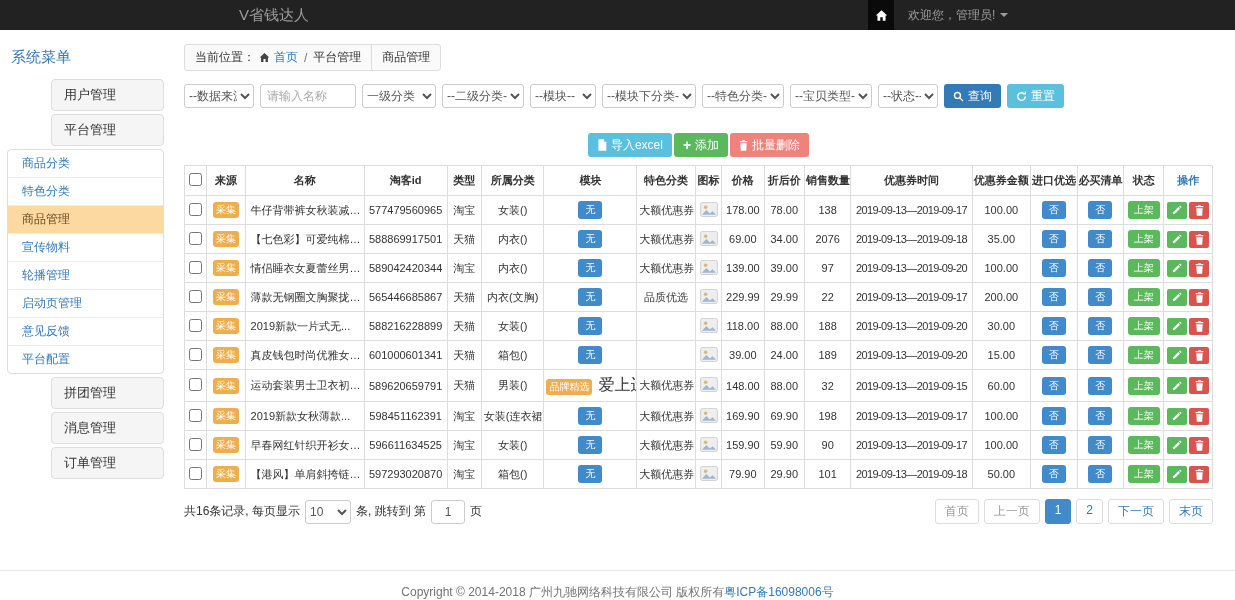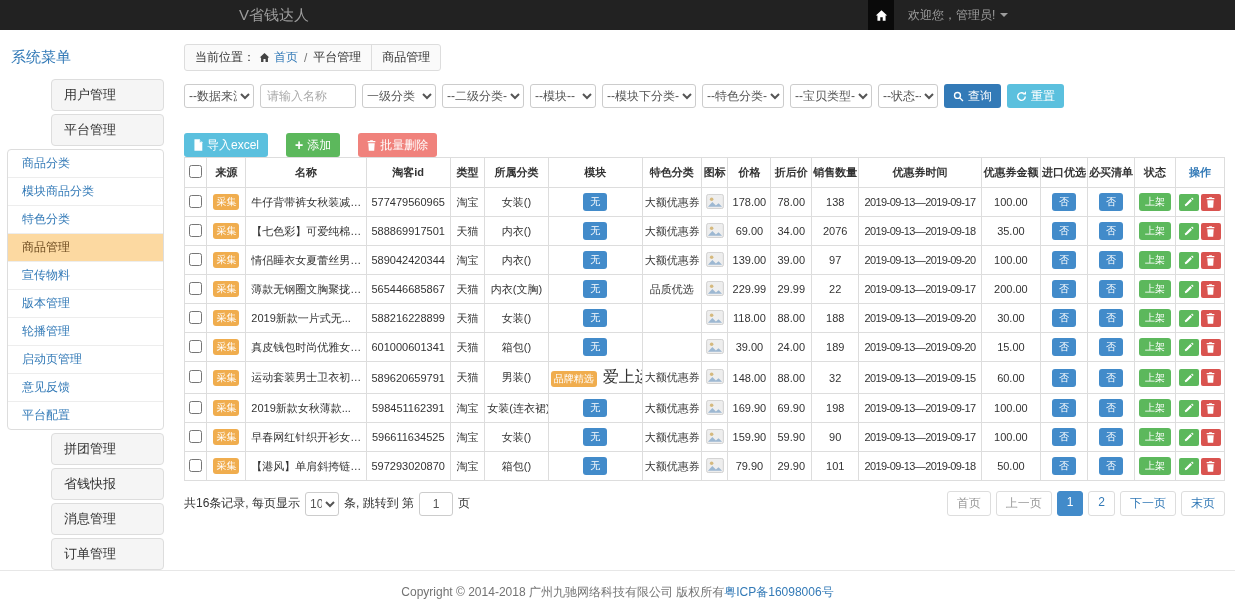--- a/index.html
+++ b/index.html
@@ -19,59 +19,59 @@
   
   .sidebar{width:164px;flex:none;padding:14px 0 0 7px;}
   .sidebar-title{color:var(--primary,#337ab7);font-size:15px;padding:4px 4px 12px;}
   .menu-group{background:#f5f5f5;border:1px solid #ddd;border-radius:4px;padding:6px 12px;font-size:13px;margin-bottom:3px;color:#333;cursor:pointer;margin-left:44px;}
   .submenu{border:1px solid #ddd;border-radius:4px;margin-bottom:3px;background:#fff;overflow:hidden;}
   .submenu-item{padding:5px 14px;font-size:12px;color:var(--primary,#337ab7);border-bottom:1px solid #ededed;cursor:pointer;}
   .submenu-item:last-child{border-bottom:none;}
   .submenu-item.active{background:var(--active-menu-bg,#fcd9a1);color:#6b4a1f;}
 
   
-  .main{flex:1;padding:14px 10px 0 20px;min-width:0;}
+  .main{flex:1;padding:14px 22px 0 20px;min-width:0;}
   .breadcrumb{display:inline-flex;border:1px solid #ddd;background:#fafafa;border-radius:3px;font-size:12px;margin-bottom:13px;overflow:hidden;}
   .crumb-cell{padding:4px 10px;display:flex;align-items:center;gap:4px;white-space:nowrap;}
   .crumb-cell + .crumb-cell{border-left:1px solid #ddd;}
   .crumb-link{color:var(--primary,#337ab7);text-decoration:none;cursor:pointer;}
   .crumb-sep{color:#777;margin:0 2px;}
 
   .filters{display:flex;align-items:center;gap:6px;margin-bottom:25px;}
   #filter-controls{display:contents;}
   .ctl{height:24px;border:1px solid #ccc;border-radius:3px;background:#fff;font-size:12px;color:#555;font-family:inherit;}
   input.ctl{padding:0 6px;}
   input.ctl::placeholder{color:#aaa;}
   .btn{height:24px;border:none;border-radius:3px;color:#fff;font-size:12px;padding:0 9px;display:inline-flex;align-items:center;gap:4px;cursor:pointer;font-family:inherit;white-space:nowrap;}
   .btn-primary{background:var(--primary,#337ab7);}
   .btn-info{background:var(--info,#5bc0de);}
   .btn-success{background:var(--success,#5cb85c);}
   .btn-soft-danger{background:var(--soft-danger,#f0827c);}
   .plus-glyph{font-size:14px;font-weight:bold;line-height:1;}
-  .toolbar{display:flex;justify-content:flex-start;gap:18px;}
+  .toolbar{display:flex;justify-content:center;gap:2px;margin-bottom:8px;}
 
   
   .grid{width:100%;border-collapse:collapse;table-layout:fixed;font-size:11px;text-align:center;}
   .grid th,.grid td{border:1px solid #ddd;padding:5px 2px;white-space:nowrap;overflow:hidden;}
   .grid th{font-weight:bold;font-size:11px;color:#333;padding:7px 1px;background:#fff;}
   .grid th.op{color:var(--primary,#337ab7);margin-left:25px;}
   td.name-cell{text-overflow:ellipsis;text-align:left;padding-left:5px;}
   td.time-cell{letter-spacing:-0.6px;}
   .badge-orange{display:inline-block;background:var(--warning,#f0ad4e);color:#fff;font-size:10px;padding:1px 3px;border-radius:3px;}
   .tag-blue{display:inline-block;background:var(--pager-active,#428bca);color:#fff;font-size:10px;padding:2px 7px;border-radius:3px;cursor:pointer;}
   .tag-green{display:inline-block;background:var(--success,#5cb85c);color:#fff;font-size:10px;padding:2px 6px;border-radius:3px;cursor:pointer;}
   .module-text{margin-left:6px;font-size:16px;}
   .opbtn{display:inline-flex;width:20px;height:17px;border-radius:2px;align-items:center;justify-content:center;cursor:pointer;vertical-align:middle;margin:0 1px;}
   .opbtn.edit{background:var(--success,#5cb85c);}
   .opbtn.del{background:var(--danger,#d9534f);}
 
   
   .pagerow{display:flex;justify-content:space-between;align-items:center;margin-top:10px;font-size:12px;}
   .pageinfo{display:flex;align-items:center;gap:5px;color:#333;}
-  .perpage{width:34px;}
+  .perpage{width:46px;}
   .pageinput{width:34px;text-align:center;}
   .pg{display:flex;}
   .pg-btn{border:1px solid #ddd;border-radius:3px;background:#fff;color:var(--primary,#337ab7);font-size:12px;padding:3px 9px;margin-left:5px;cursor:pointer;}
   .pg-btn.disabled{color:#999;cursor:default;}
   .pg-btn.active{background:var(--pager-active,#428bca);border-color:var(--pager-active,#428bca);color:#fff;}
 
   
   .footer{border-top:1px solid #e7e7e7;text-align:center;padding:13px 0;font-size:12px;color:#737373;background:#fff;}
   .icp{color:var(--primary,#337ab7);text-decoration:none;cursor:pointer;}
 </style>
@@ -95,32 +95,29 @@
 
 <div class="wrapper">
 
   <div class="sidebar">
     <div class="sidebar-title">系统菜单</div>
     <div id="menu">
         <div class="menu-group">用户管理</div>
         <div class="menu-group">平台管理</div>
         <div class="submenu">
           <div class="submenu-item">商品分类</div>
-          <div class="submenu-item">模块商品分类</div>
           <div class="submenu-item">特色分类</div>
           <div class="submenu-item active">商品管理</div>
           <div class="submenu-item">宣传物料</div>
-          <div class="submenu-item">版本管理</div>
           <div class="submenu-item">轮播管理</div>
           <div class="submenu-item">启动页管理</div>
           <div class="submenu-item">意见反馈</div>
           <div class="submenu-item">平台配置</div>
         </div>
         <div class="menu-group">拼团管理</div>
-        <div class="menu-group">省钱快报</div>
         <div class="menu-group">消息管理</div>
         <div class="menu-group">订单管理</div>
       </div>
   </div>
 
   <div class="main">
 
     <div class="breadcrumb">
       <div class="crumb-cell">
         <span>当前位置：</span>

